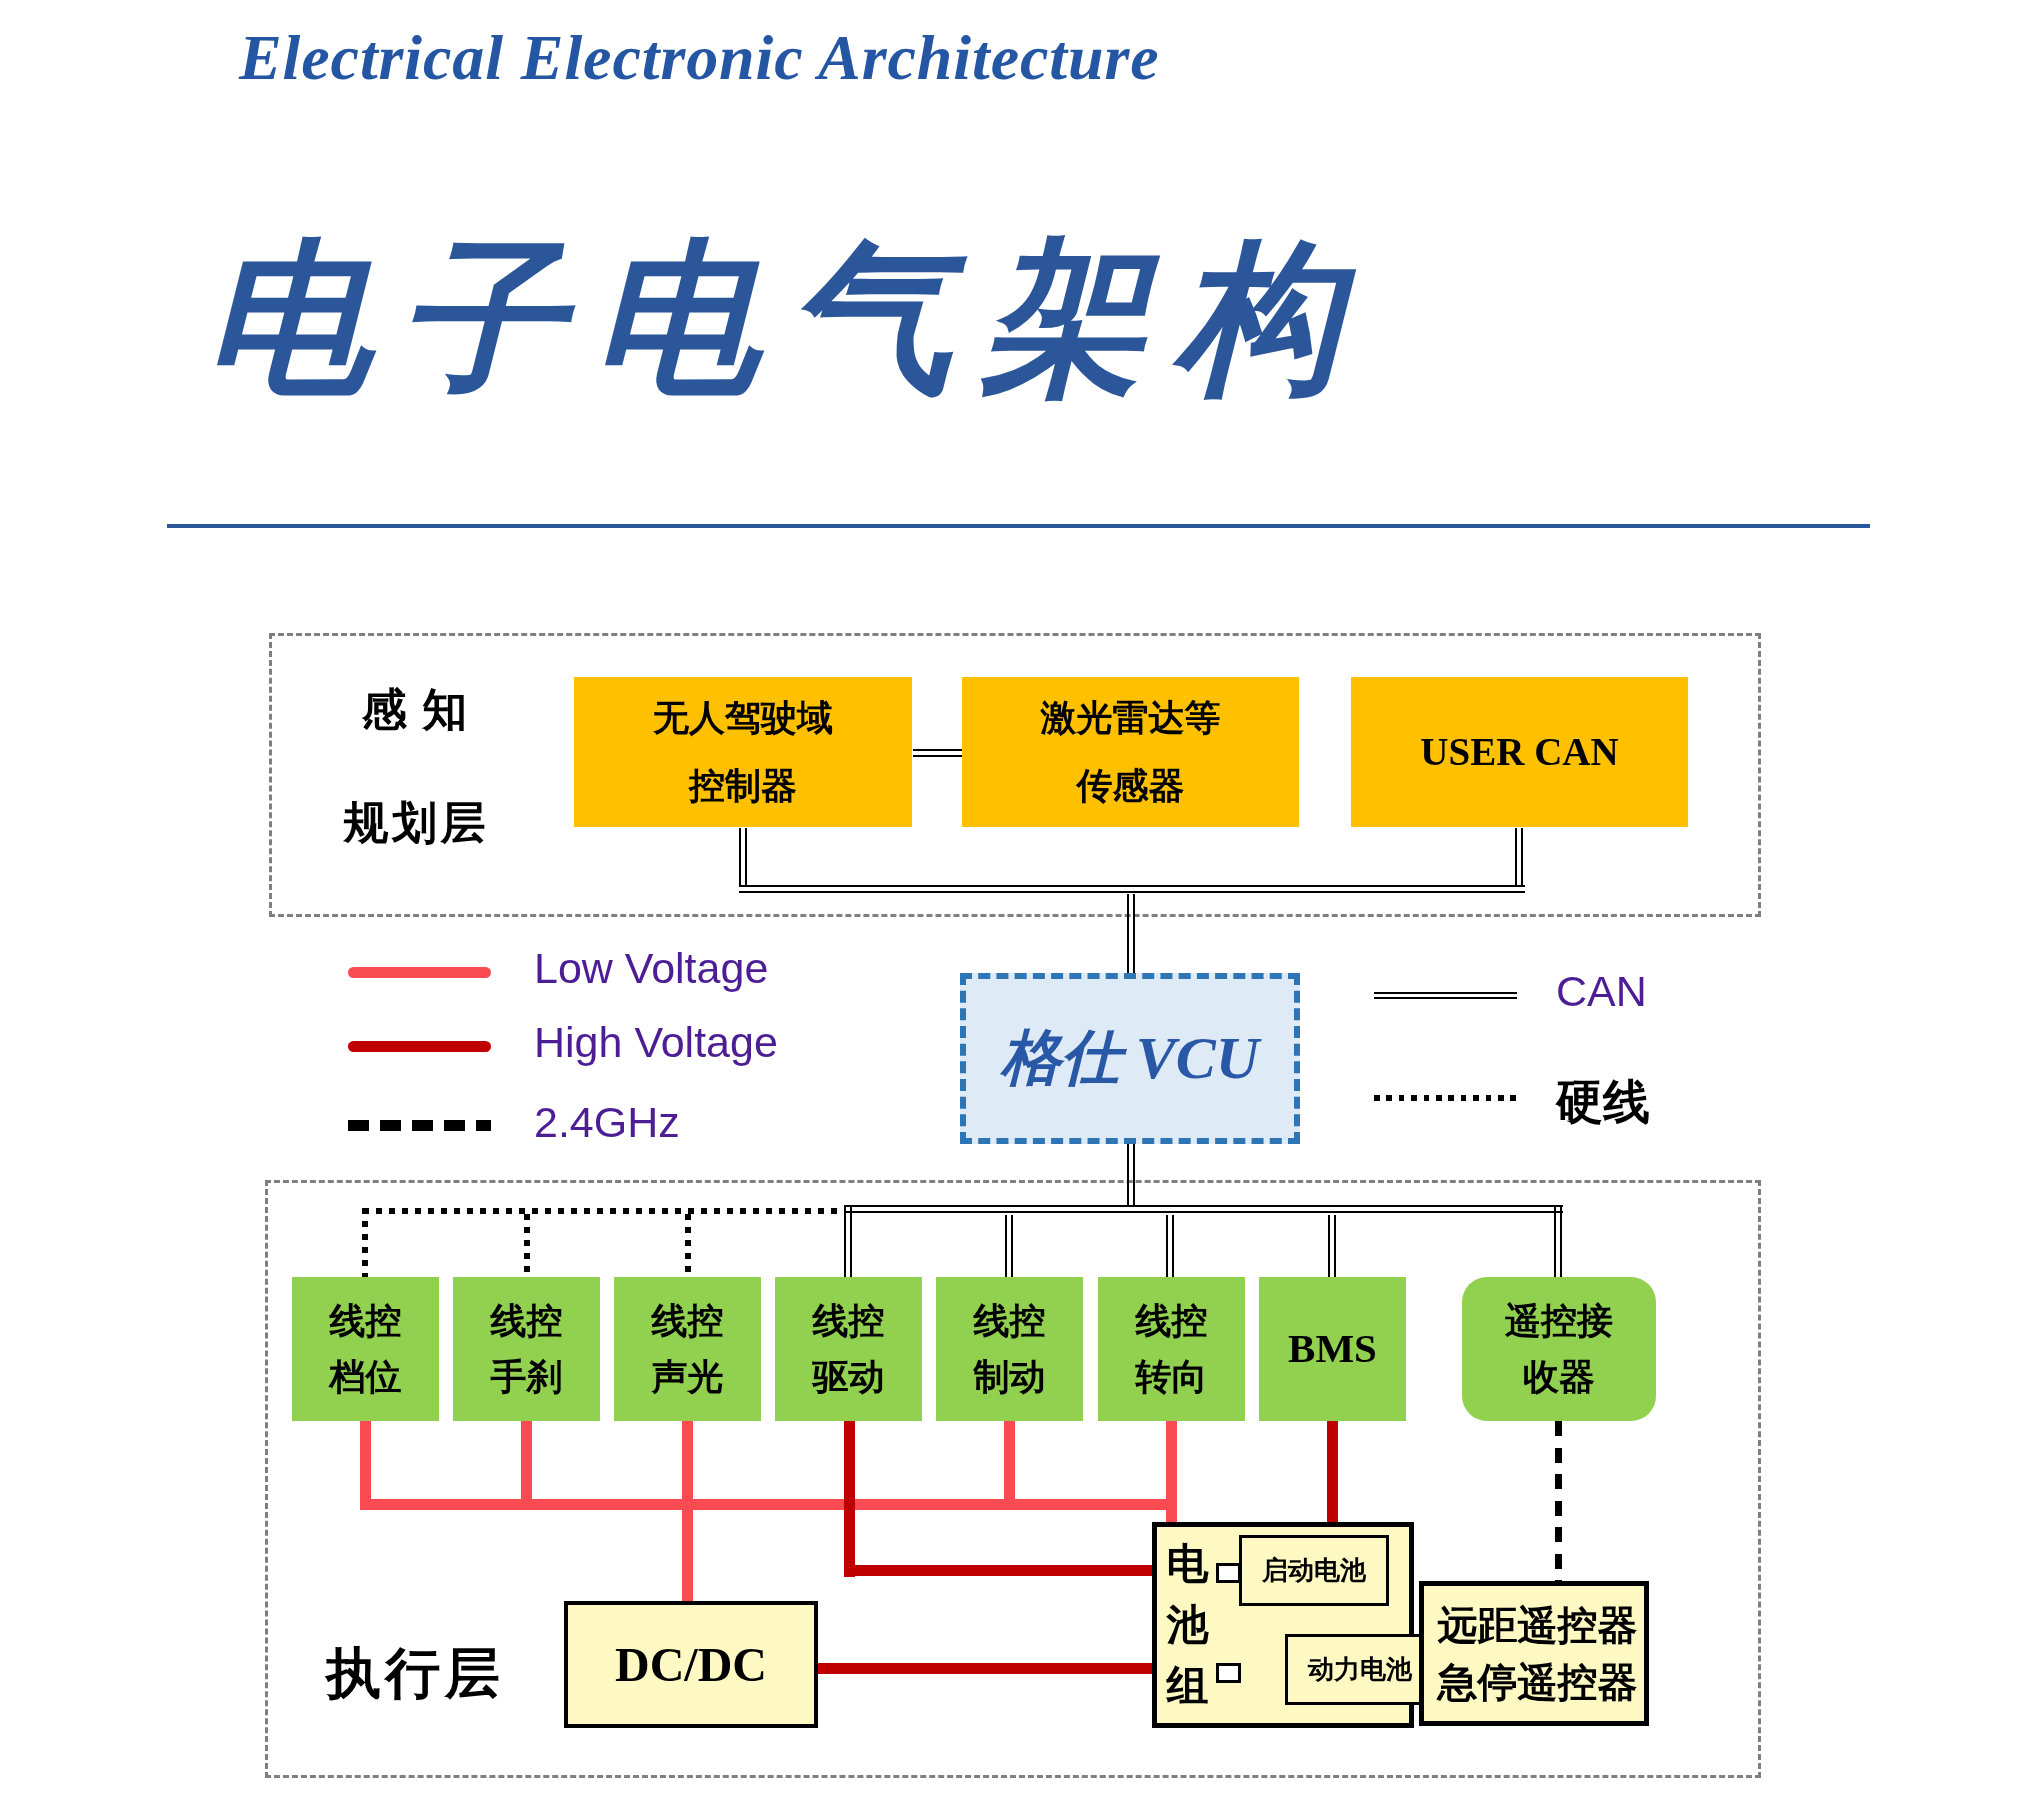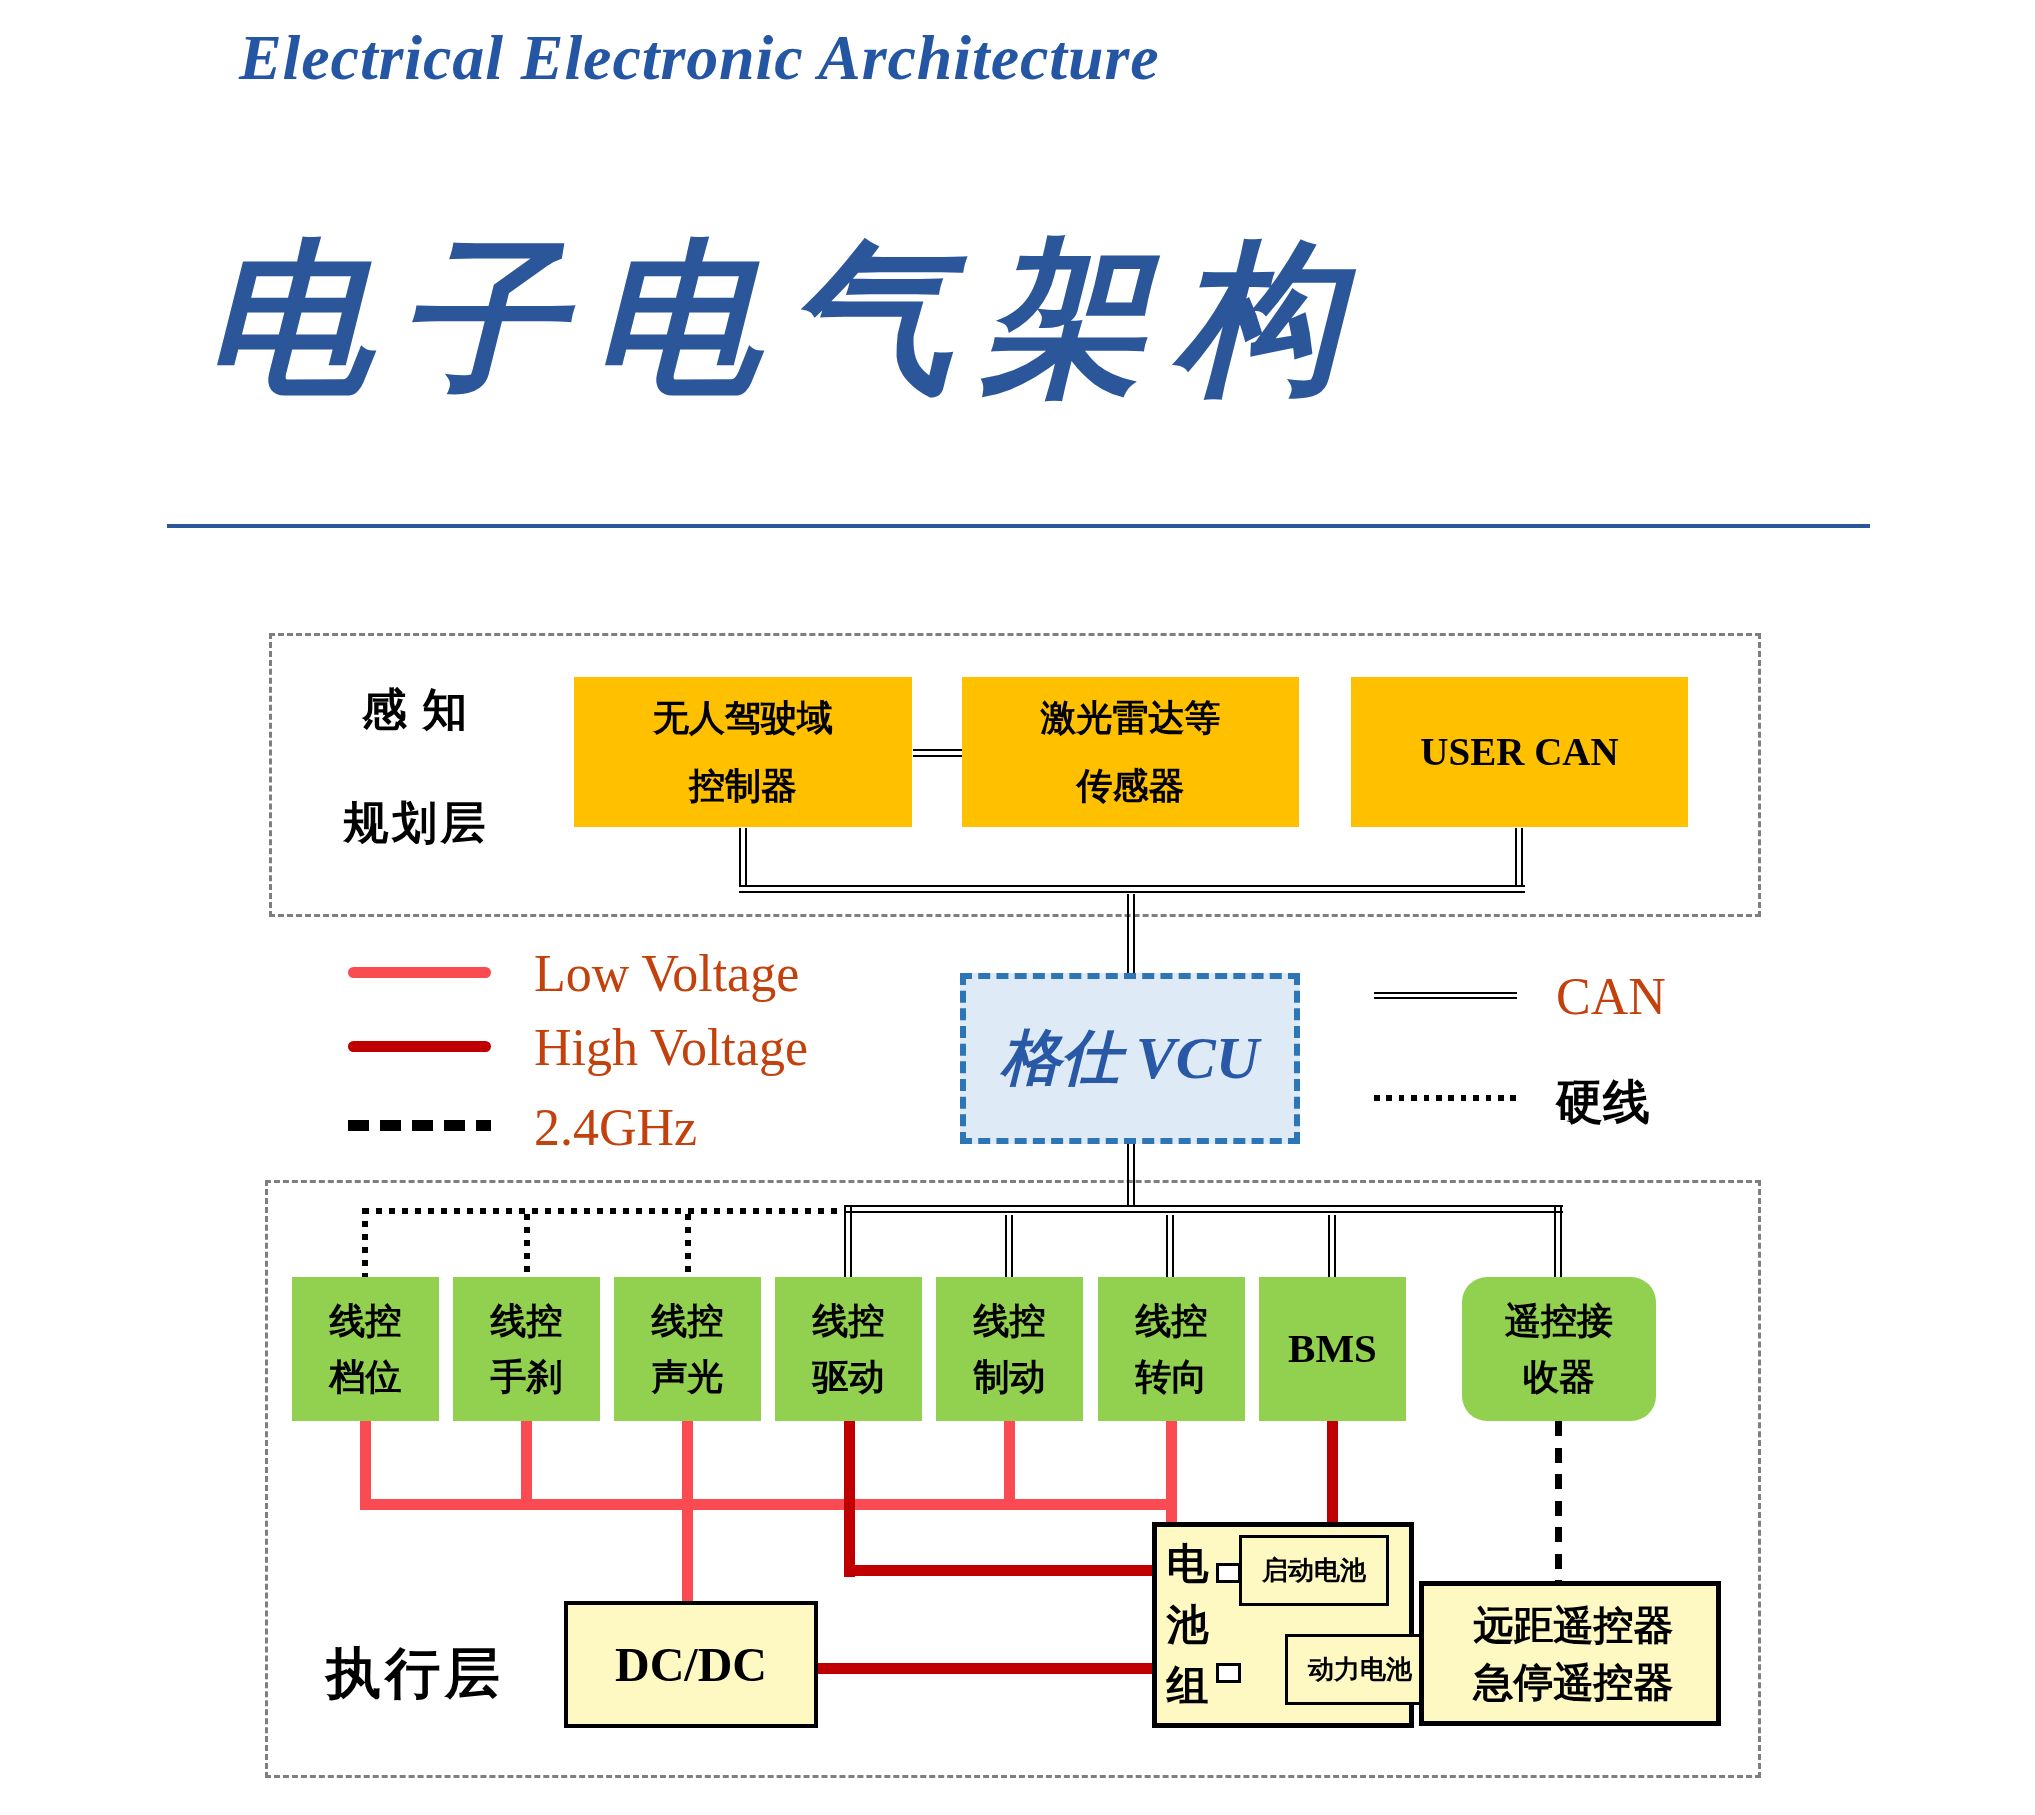--- a/index.html
+++ b/index.html
@@ -16,21 +16,21 @@
   .dash-v{width:6.8px;background:repeating-linear-gradient(180deg,#000 0 15.4px,transparent 15.4px 26.5px);}
   .lv{background:#FB4B52;}
   .hv{background:#C00000;}
   
   .layer{box-sizing:border-box;border:3px dashed #7F7F7F;}
   
   .orange{background:#FFC000;color:#000;font-weight:700;font-size:36px;line-height:1.5;}
   .green{background:#92D050;color:#000;font-weight:700;font-size:36px;line-height:1.55;}
   .serif{font-family:"Liberation Serif",serif;}
   .layer-label{color:#000;font-weight:700;text-align:center;}
-  .legend-text{font-family:Liberation Serif, serif;font-size:52px;color:#c2410c;white-space:nowrap;}
+  .legend-text{font-family:Liberation Sans, sans-serif;font-size:43px;color:#4c1d95;white-space:nowrap;}
   .white-box{box-sizing:border-box;background:#fef9c3;border:5.1px solid #000;
              display:flex;align-items:center;justify-content:center;text-align:center;}
 </style>
 </head>
 <body>
 
 <div class="abs serif" style="left:239px;top:21.4px;font-size:64px;font-style:italic;font-weight:700;color:#2456A4;letter-spacing:0.9px;">Electrical Electronic Architecture</div>
 
 <div class="abs serif" style="left:205px;top:209px;font-size:165px;font-style:italic;font-weight:700;color:#2B579A;letter-spacing:29px;white-space:nowrap;">电子电气架构</div>
 
@@ -157,19 +157,19 @@
 </div>
 <div class="abs white-box" style="left:1239px;top:1535px;width:150px;height:71px;border-width:3.8px;">
   <span style="font-size:26px;font-weight:700;">启动电池</span>
 </div>
 <div class="abs white-box" style="left:1239px;top:1634px;width:150px;height:71px;border-width:3.8px;margin-left:46px;">
   <span style="font-size:26px;font-weight:700;">动力电池</span>
 </div>
 <div class="abs" style="left:1216px;top:1563px;width:25px;height:19.7px;background:#fff;border:3.4px solid #000;box-sizing:border-box;"></div>
 <div class="abs" style="left:1216px;top:1663px;width:25px;height:19.7px;background:#fff;border:3.4px solid #000;box-sizing:border-box;"></div>
 
-<div class="abs white-box" style="left:1419px;top:1581px;width:302px;height:145px;padding-left:7px;">
+<div class="abs white-box" style="left:1419px;top:1581px;width:230px;height:145px;padding-left:7px;">
   <div style="font-size:40px;font-weight:700;line-height:1.42;color:#000;">
     <span style="display:block">远距遥控器</span>
     <span style="display:block">急停遥控器</span>
   </div>
 </div>
 
 
 </body></html>

